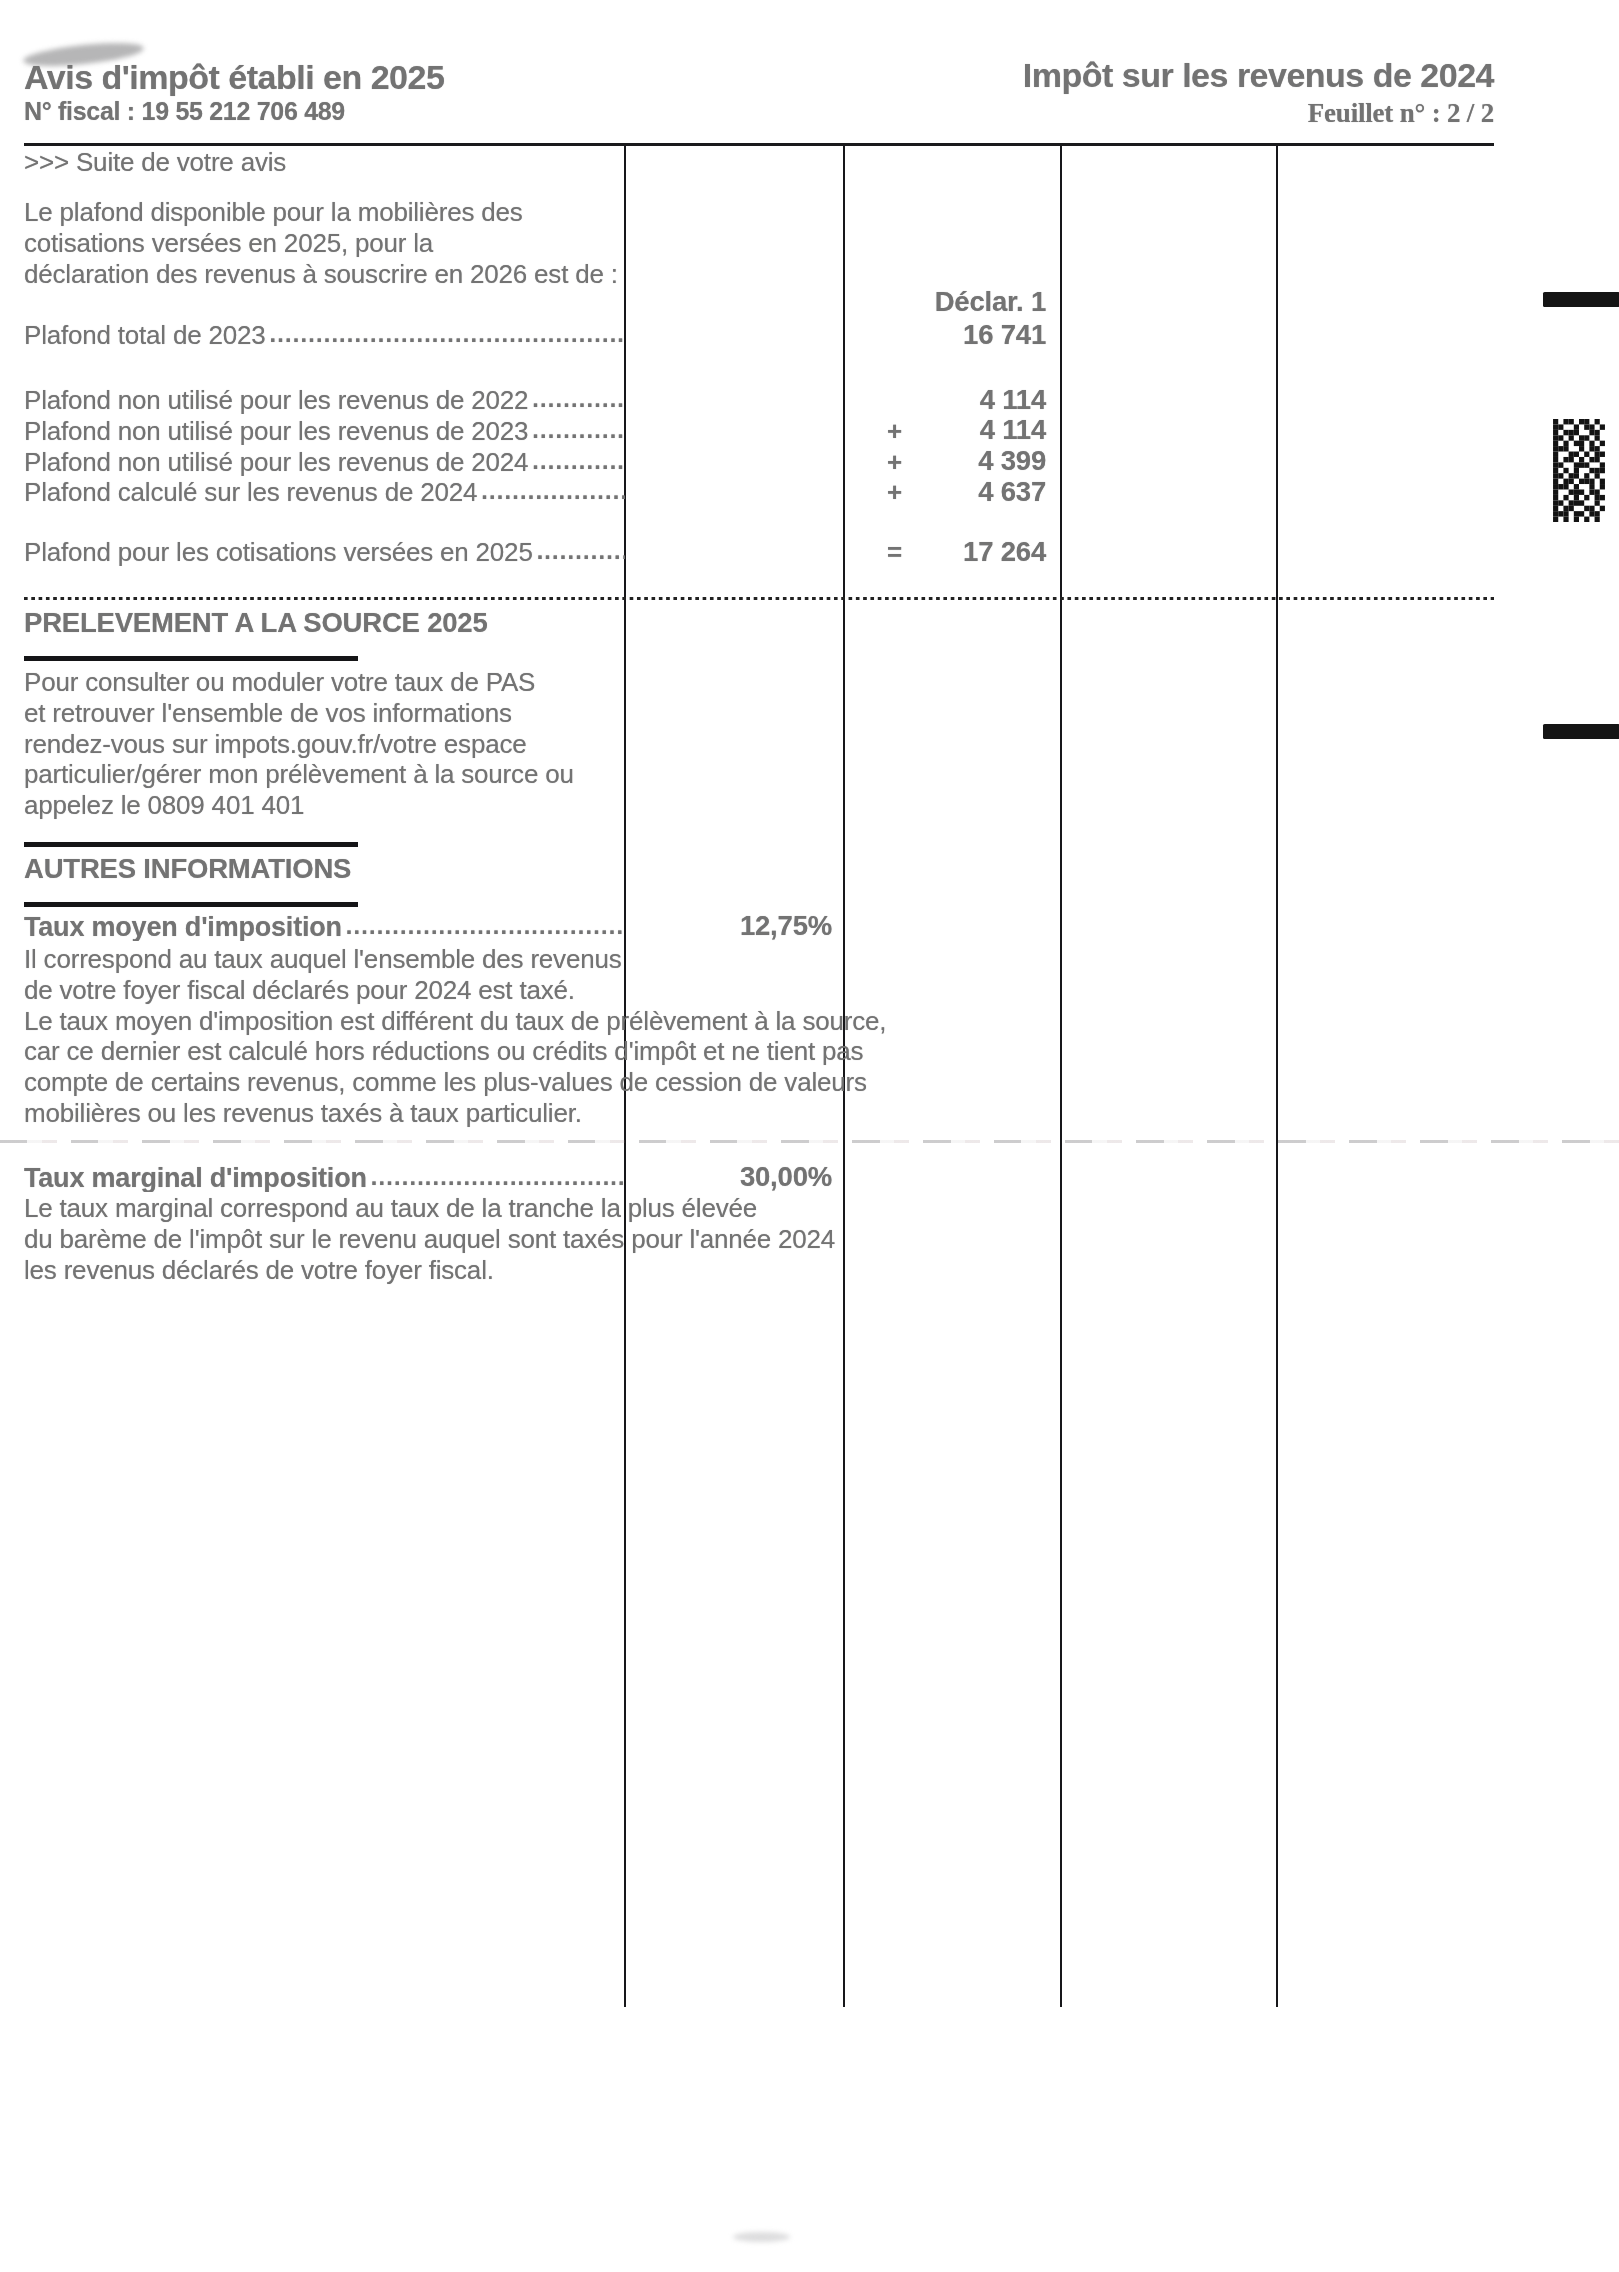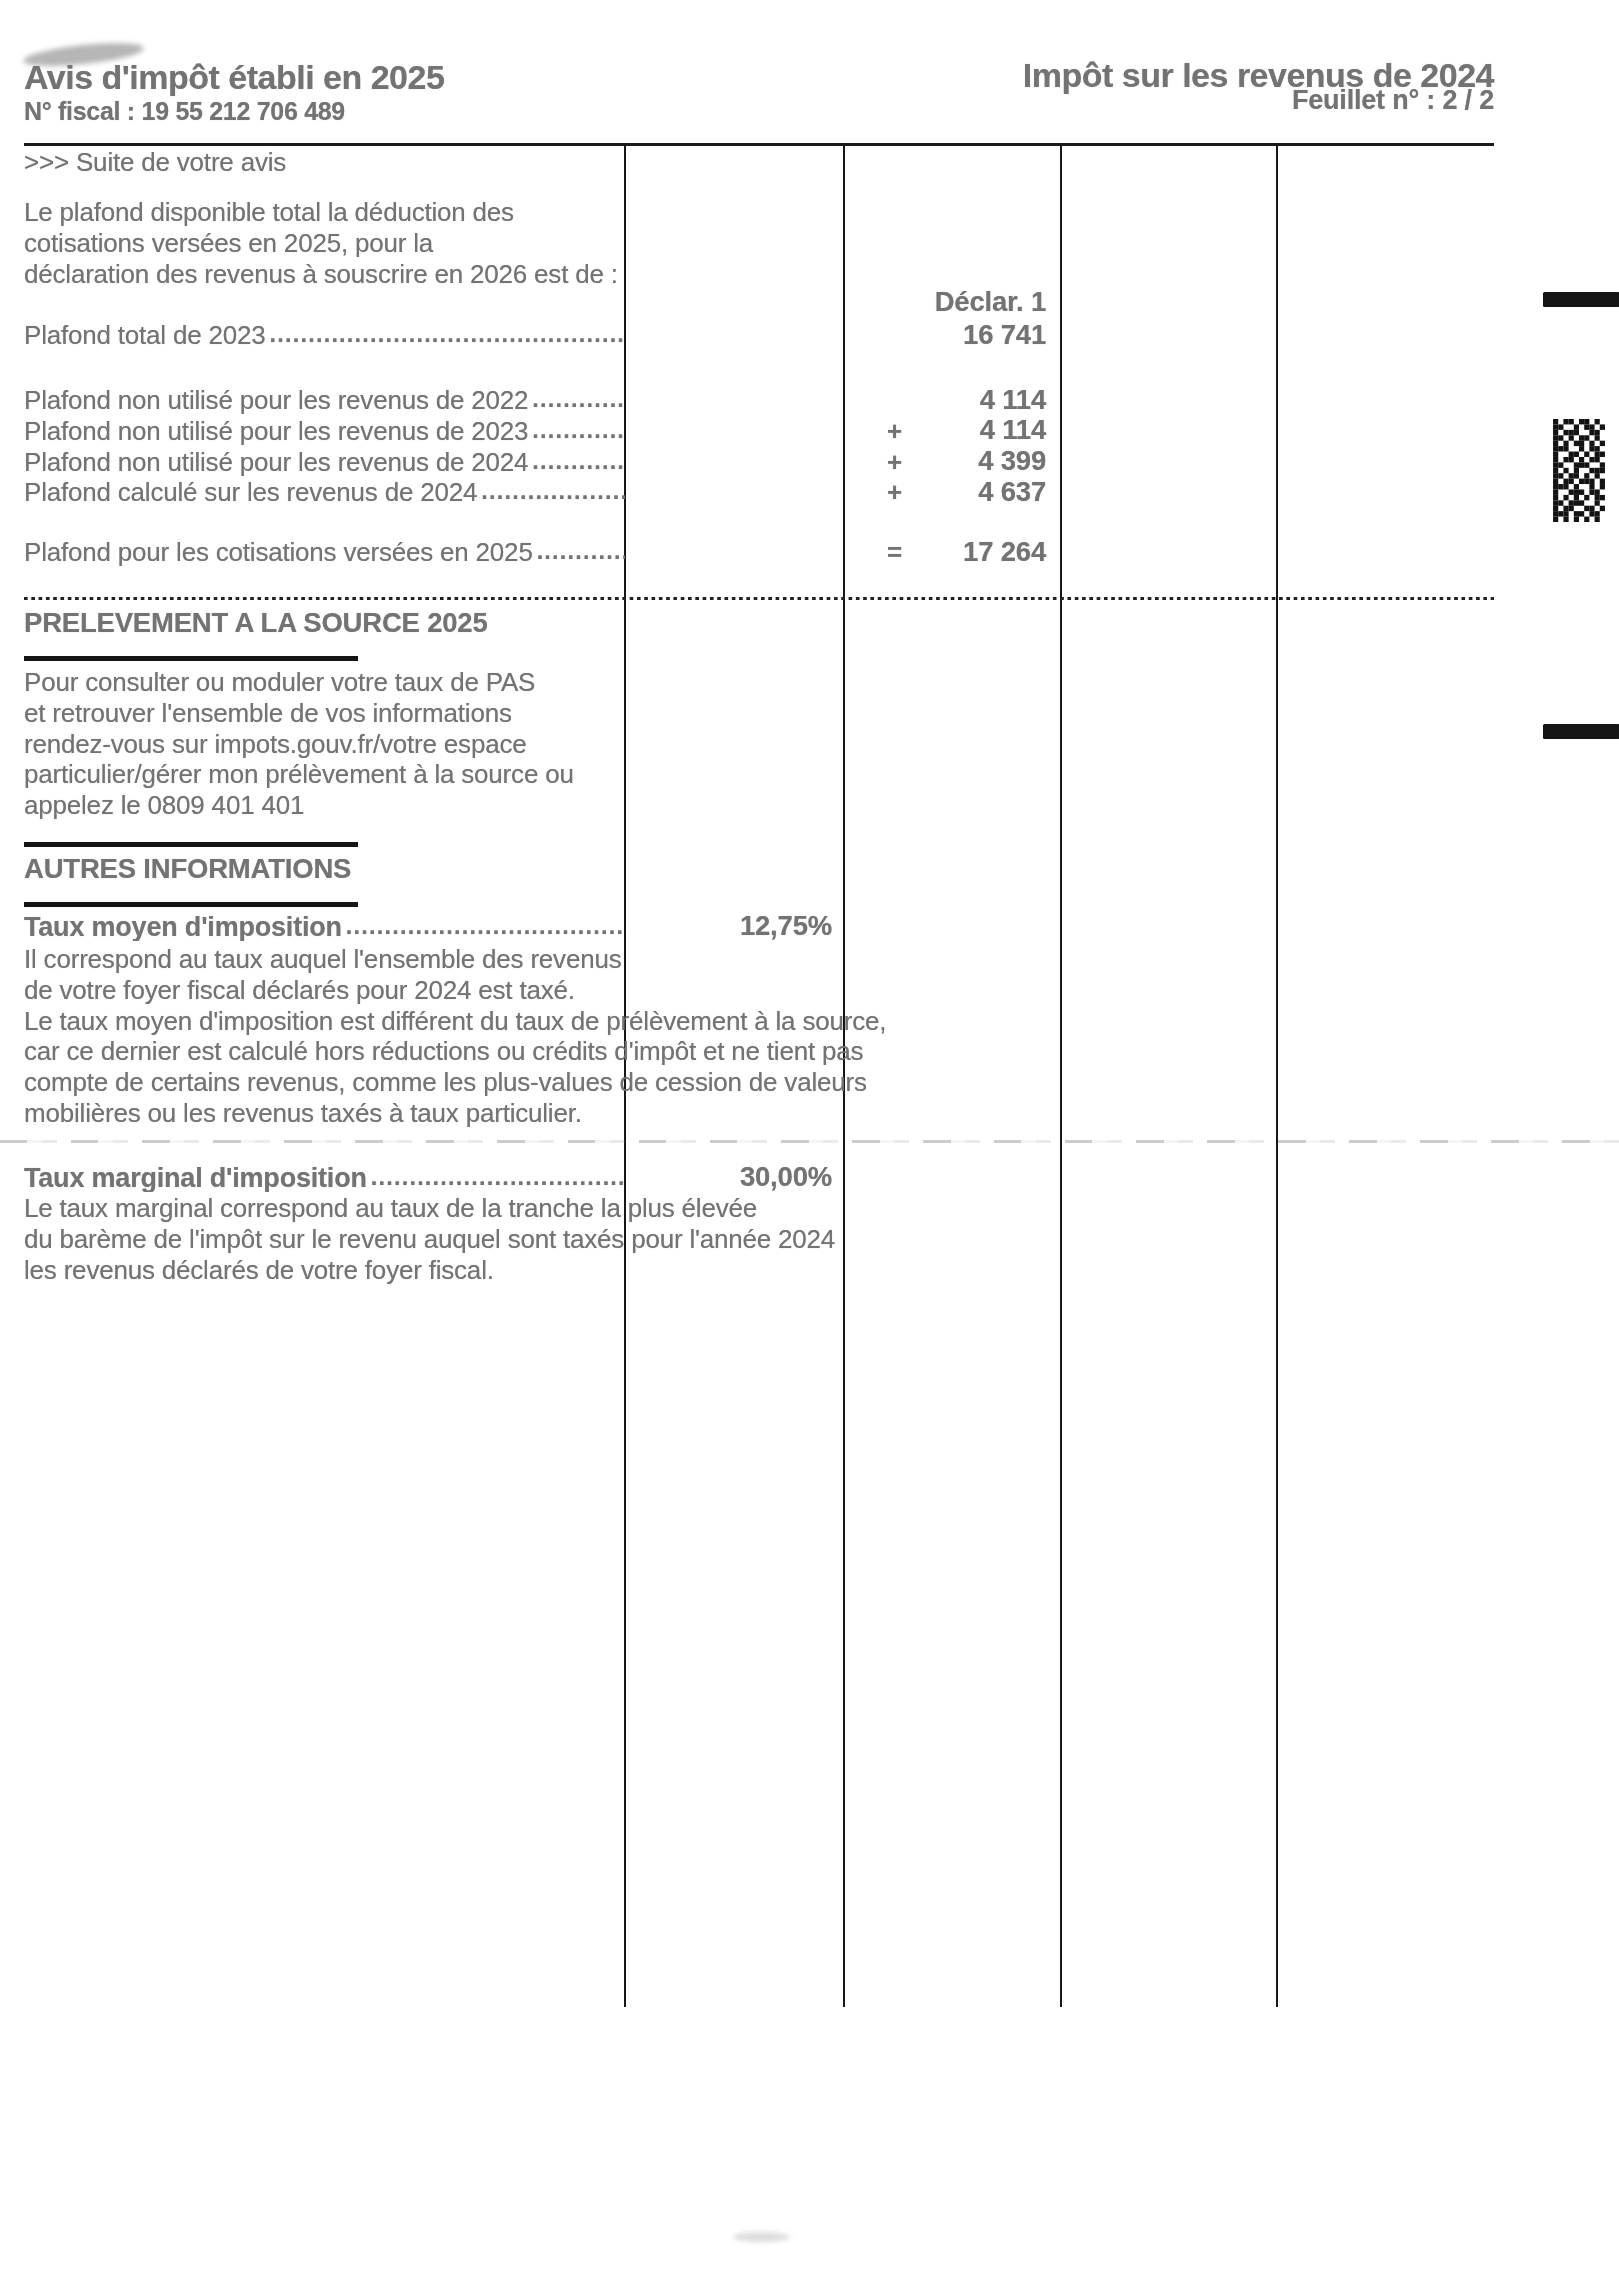--- a/index.html
+++ b/index.html
@@ -42,31 +42,31 @@
 </style>
 </head>
 <body>
 
 <div class="smudge" style="left:23px;top:45px;width:121px;height:19.4px;background:rgba(110,110,112,.5);transform:rotate(-6deg);"></div>
 <div class="smudge" style="left:733px;top:2232px;width:57px;height:9.7px;background:rgba(170,170,172,.4);"></div>
 
 <div class="abs ink fs42 b" style="left:24px;top:60px;">Avis d'impôt établi en 2025</div>
 <div class="abs ink fs31 b" style="left:24px;top:99px;">N° fiscal : 19 55 212 706 489</div>
 <div class="abs ink fs42 b right" style="right:126px;top:58px;">Impôt sur les revenus de 2024</div>
-<div class="abs ink fs33 b right" style="right:126px;top:87px;">Feuillet n° : 2 / 2</div>
+<div class="abs ink fs33 b right" style="right:126px;top:100px;font-family:Liberation Serif, serif;">Feuillet n° : 2 / 2</div>
 
 <div class="hline" style="left:24px;top:143px;width:1470px;height:3.2px;"></div>
 <div class="vline" style="left:624px;top:146px;height:1861px;"></div>
 <div class="vline" style="left:843px;top:146px;height:1861px;"></div>
 <div class="vline" style="left:1060px;top:146px;height:1861px;"></div>
 <div class="vline" style="left:1276px;top:146px;height:1861px;"></div>
 
 <div class="abs ink fs32" style="left:24px;top:149px;">&gt;&gt;&gt; Suite de votre avis</div>
 
-<div class="abs ink fs32" style="left:24px;top:199px;">Le plafond disponible total la déduction des</div>
+<div class="abs ink fs32" style="left:24px;top:199px;">Le plafond disponible pour la mobilières des</div>
 <div class="abs ink fs32" style="left:24px;top:230px;">cotisations versées en 2025, pour la</div>
 <div class="abs ink fs32" style="left:24px;top:261px;">déclaration des revenus à souscrire en 2026 est de :</div>
 
 <div class="valcol ink fs34 b" style="top:288px;">Déclar. 1</div>
 
 <div class="leader-row ink fs32" style="top:322px;">
   <span class="lbl">Plafond total de 2023</span>
     <span class="dots"></span>
 </div>
 <div class="valcol ink fs34 b" style="top:321px;">16 741</div>

